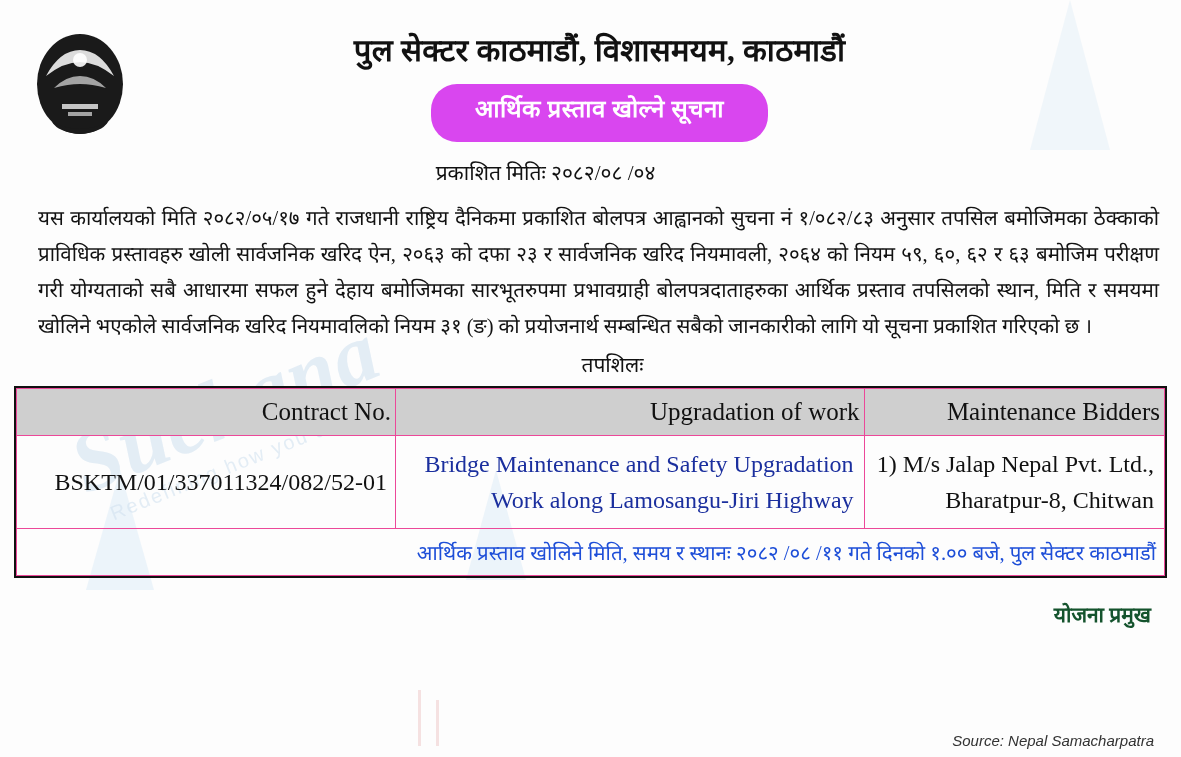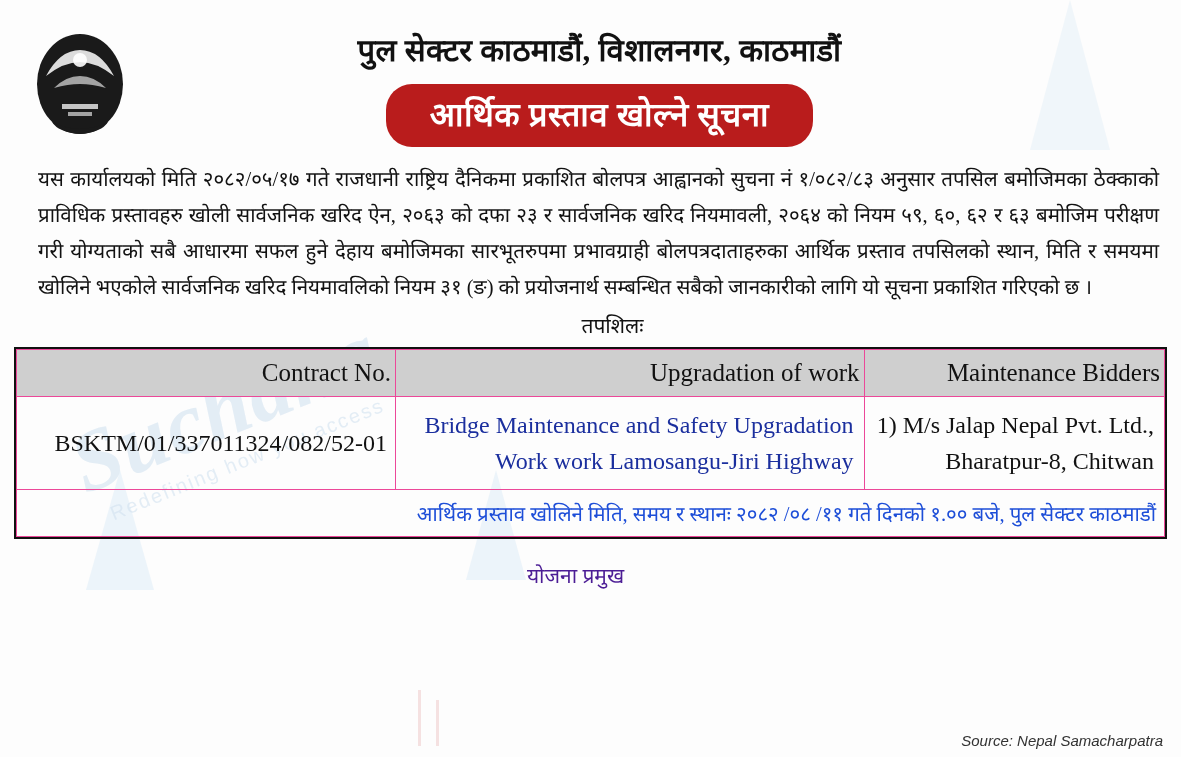--- a/index.html
+++ b/index.html
@@ -116,26 +116,26 @@
     font-family: "Liberation Serif", serif;
     font-size: 31px;
     font-weight: 600;
     color: #111;
     letter-spacing: .3px;
     margin-top: 14px;
     white-space: nowrap;
   }
   .title-plate {
     display: inline-block;
-    background: #b91c1c;
+    background: #d946ef;
     color: #ffffff;
     border-radius: 26px;
-    padding: 7px 44px 11px 44px;
+    padding: 7px 44px 18px 44px;
     margin-top: 14px;
-    font-size: 33px;
+    font-size: 24px;
     font-weight: bold;
     letter-spacing: .5px;
   }
   .pub-date {
     text-align: center;
     font-size: 21px;
     margin-top: 16px;
     color: #111;
     padding-right: 90px;
   }
@@ -206,29 +206,30 @@
   }
   td.footer-row {
     font-size: 20.5px;
     padding: 9px 8px;
     color: #1d4ed8;
     text-align: left;
     padding-left: 16px;
   }
 
   .signature {
-    text-align: center;
+    text-align: right;
     margin: 22px 30px 0 0;
     font-size: 21px;
-    color: #4c1d95;
+    color: #14532d;
+    font-weight: bold;
   }
 
   .source {
     position: absolute;
-    right: 18px;
+    right: 27px;
     bottom: 8px;
     font-family: "Liberation Sans", sans-serif;
     font-size: 15px;
     font-style: italic;
     color: #333;
     z-index: 3;
   }
 </style>
 </head>
 <body>
@@ -254,45 +255,46 @@
           <ellipse cx="48" cy="58" rx="43" ry="50" fill="#1a1a1a"></ellipse>
           <path d="M20 96 q28 14 56 0 q-6 10 -28 12 q-22 -2 -28 -12z" fill="#1a1a1a"></path>
           <path d="M14 50 q14 -26 34 -26 q20 0 34 26 q-18 -14 -34 -14 q-16 0 -34 14z" fill="#ffffff" opacity="0.85"></path>
           <path d="M22 62 q12 -12 26 -12 q14 0 26 12 q-14 -4 -26 -4 q-12 0 -26 4z" fill="#ffffff" opacity="0.6"></path>
           <circle cx="48" cy="34" r="7" fill="#ffffff" opacity="0.9"></circle>
           <path d="M30 78 h36 v5 h-36z" fill="#ffffff" opacity="0.75"></path>
           <path d="M36 86 h24 v4 h-24z" fill="#ffffff" opacity="0.6"></path>
         </svg>
       </div>
       <div class="head-text">
-        <div class="office-name">पुल सेक्टर काठमाडौं, विशालनगर, काठमाडौं</div>
+        <div class="office-name">पुल सेक्टर काठमाडौं, विशासमयम, काठमाडौं</div>
         <div class="title-plate">आर्थिक प्रस्ताव खोल्ने सूचना</div>
       </div>
     </div>
 
+    <div class="pub-date">प्रकाशित मितिः २०८२/०८ /०४</div>
 
     <div class="body-para">
       <p>यस कार्यालयको मिति २०८२/०५/१७ गते राजधानी राष्ट्रिय दैनिकमा प्रकाशित बोलपत्र आह्वानको सुचना नं १/०८२/८३ अनुसार तपसिल बमोजिमका ठेक्काको प्राविधिक प्रस्तावहरु खोली सार्वजनिक खरिद ऐन, २०६३ को दफा २३ र सार्वजनिक खरिद नियमावली, २०६४ को नियम ५९, ६०, ६२ र ६३ बमोजिम परीक्षण गरी योग्यताको सबै आधारमा सफल हुने देहाय बमोजिमका सारभूतरुपमा प्रभावग्राही बोलपत्रदाताहरुका आर्थिक प्रस्ताव तपसिलको स्थान, मिति र समयमा खोलिने भएकोले सार्वजनिक खरिद नियमावलिको नियम ३१ (ङ) को प्रयोजनार्थ सम्बन्धित सबैको जानकारीको लागि यो सूचना प्रकाशित गरिएको छ ।</p>
     </div>
 
     <div class="tapsil">तपशिलः</div>
 
     <div class="tbl-wrap">
       <table class="notice">
         <thead>
           <tr>
             <th class="col-1">Contract No.</th>
             <th class="col-2">Upgradation of work</th>
             <th class="col-3">Maintenance Bidders</th>
           </tr>
         </thead>
         <tbody>
           <tr>
             <td class="contract">BSKTM/01/337011324/082/52-01</td>
-            <td class="desc">Bridge Maintenance and Safety Upgradation Work work Lamosangu-Jiri Highway</td>
+            <td class="desc">Bridge Maintenance and Safety Upgradation Work along Lamosangu-Jiri Highway</td>
             <td class="bidders">1) M/s Jalap Nepal Pvt. Ltd., Bharatpur-8, Chitwan</td>
           </tr>
           <tr>
             <td class="footer-row" colspan="3">आर्थिक प्रस्ताव खोलिने मिति, समय र स्थानः २०८२ /०८ /११ गते दिनको १.०० बजे,  पुल सेक्टर काठमाडौं</td>
           </tr>
         </tbody>
       </table>
     </div>
 
     <div class="signature">योजना प्रमुख</div>

